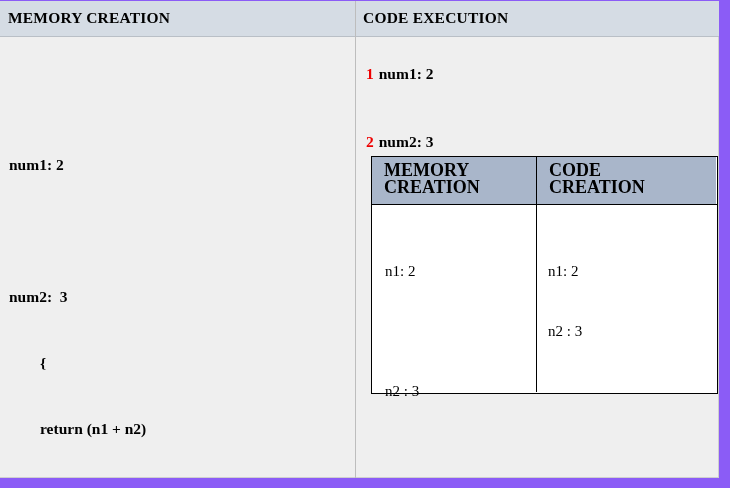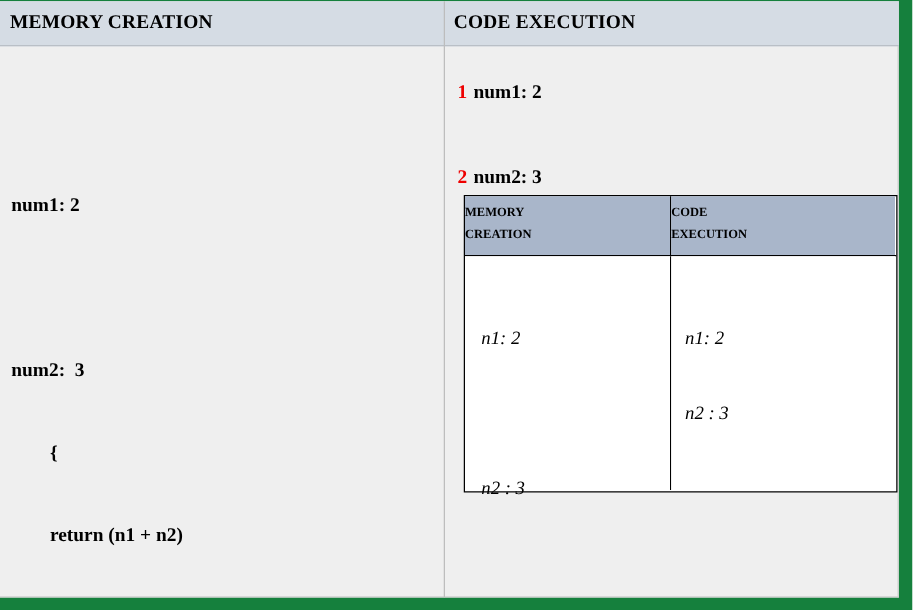--- a/index.html
+++ b/index.html
@@ -11,21 +11,21 @@
     width: 730px;
     height: 488px;
     font-family: "Liberation Serif", "DejaVu Serif", serif;
     overflow: hidden;
   }
 
   #root {
     position: relative;
     width: 730px;
     height: 488px;
-    background: #15803d;
+    background: #8b5cf6;
   }
 
   
   .panel {
     position: absolute;
     left: 0px;
     top: 1px;
     width: 719px;
     height: 477px;
     background: #efefef;
@@ -133,22 +133,22 @@
     top: 0;
     width: 100%;
     height: 48px;
     display: flex;
     box-sizing: border-box;
     border-bottom: 1.5px solid #000000;
   }
   .inner-th {
     background: #a9b6ca;
     box-sizing: border-box;
-    padding: 5px 0 0 0;
-    font-size: 10px;
+    padding: 5px 0 0 12px;
+    font-size: 18px;
     font-weight: bold;
     line-height: 17px;
     color: #000000;
     white-space: pre-line;
   }
   .inner-th.c1 { width: 165px; border-right: 1.5px solid #000000; }
   .inner-th.c2 { width: 179px; }
 
   .inner-tbody {
     position: absolute;
@@ -159,21 +159,20 @@
     display: flex;
     box-sizing: border-box;
   }
   .inner-td {
     box-sizing: border-box;
     background: #ffffff;
     font-size: 15px;
     color: #000000;
     line-height: 20px;
     white-space: pre;
-    font-style: italic;
   }
   .inner-td.c1 {
     width: 165px;
     border-right: 1.5px solid #000000;
     padding: 16px 0 0 13px;
   }
   .inner-td.c2 {
     width: 179px;
     padding: 16px 0 0 11px;
   }
@@ -216,21 +215,21 @@
       <div class="step-line s2">
         <span class="step-num">2</span><span>num2: 3</span>
       </div>
 
       <div class="inner-table">
 
         <div class="inner-thead">
           <div class="inner-th c1">MEMORY
 CREATION</div>
           <div class="inner-th c2">CODE
-EXECUTION</div>
+CREATION</div>
         </div>
 
         <div class="inner-tbody">
 
           <div class="inner-td c1">
             <div>n1: 2</div>
             <div class="spacer"></div>
             <div>n2 : 3</div>
           </div>
 

